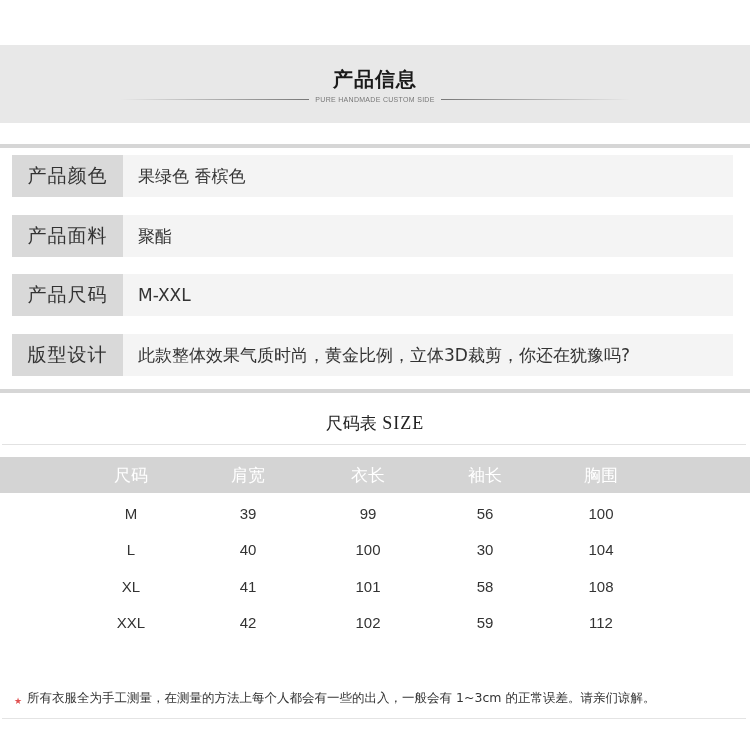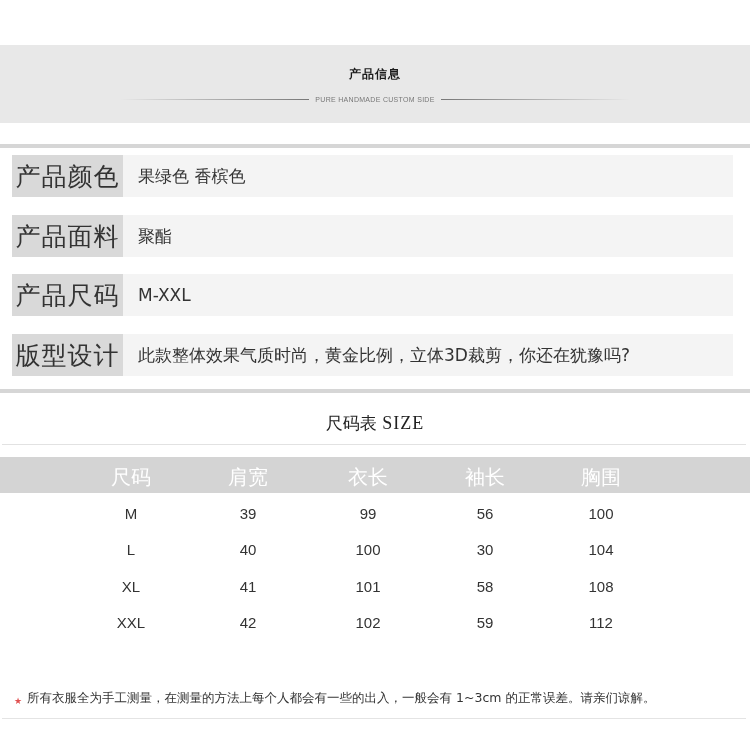--- a/index.html
+++ b/index.html
@@ -17,21 +17,21 @@
     .banner {
       position: absolute;
       left: 0; top: 45px;
       width: 750px; height: 78px;
       background: #e8e8e8;
     }
     .banner-title {
       position: absolute;
       left: 0; right: 0; top: 21px;
       text-align: center;
-      font-size: 12px;
+      font-size: 20px;
       font-weight: bold;
       color: #1a1a1a;
       letter-spacing: 1px;
     }
     .banner-sub-wrap {
       position: absolute;
       left: 120px; right: 120px; top: 48px;
       height: 12px;
       display: flex;
       align-items: center;
@@ -68,21 +68,21 @@
       height: 42px;
       display: flex;
     }
     .info-label {
       width: 111px;
       height: 100%;
       background: #d9d9d9;
       display: flex;
       align-items: center;
       justify-content: center;
-      font-size: 25px;
+      font-size: 19px;
       color: #333;
       letter-spacing: 1px;
     }
     .info-value {
       flex: 1;
       height: 100%;
       background: #f4f4f4;
       display: flex;
       align-items: center;
       padding-left: 15px;
@@ -118,21 +118,21 @@
     }
     .cell {
       position: absolute;
       width: 80px;
       margin-left: -40px;
       text-align: center;
     }
     .th {
       top: 7px;
       color: #ffffff;
-      font-size: 20px;
+      font-size: 17px;
     }
     .table-row {
       position: absolute;
       left: 0; width: 750px; height: 30px;
     }
     .td {
       top: 0;
       font-family: "Liberation Sans", sans-serif;
       font-size: 15px;
       color: #333;

